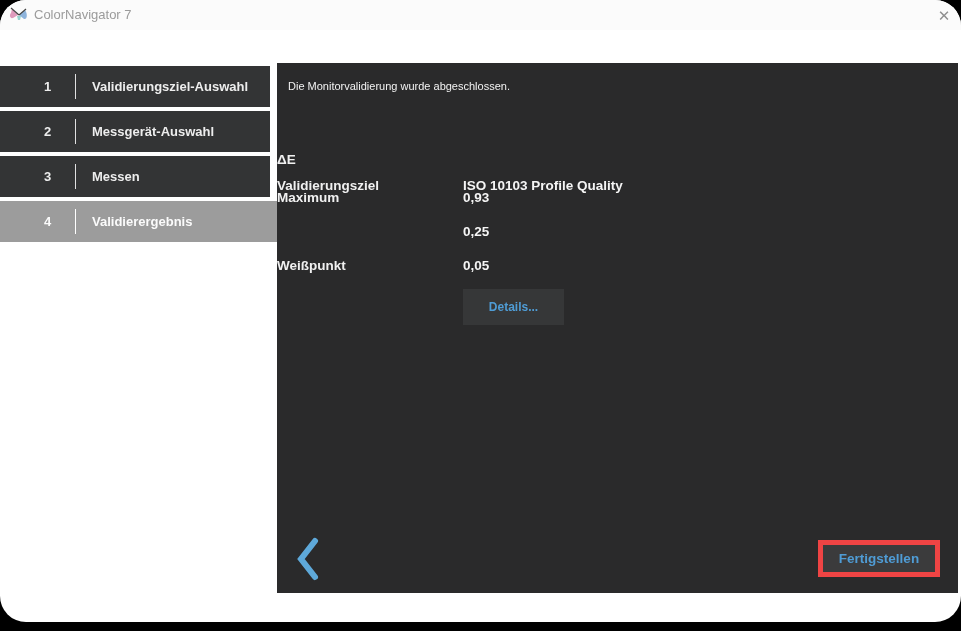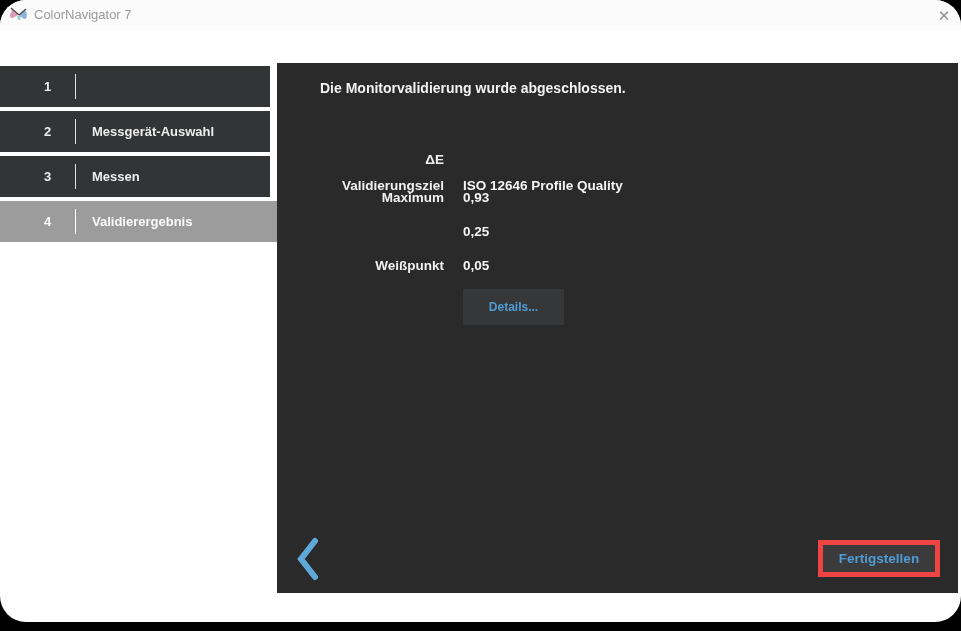--- a/index.html
+++ b/index.html
@@ -22,22 +22,22 @@
   .step.active{width:277px;background:#9c9c9c;}
   .step-number{position:absolute;left:20px;top:0;width:55px;height:41px;line-height:41px;
     text-align:center;font-size:13px;font-weight:600;color:#ededed;}
   .step-divider{position:absolute;left:75px;top:8px;width:1px;height:25px;background:rgba(255,255,255,0.85);}
   .step-label{position:absolute;left:92px;top:0;height:41px;line-height:41px;
     font-size:13px;font-weight:600;color:#ededed;white-space:nowrap;}
   .step.active .step-number,.step.active .step-label{color:#fbfbfb;}
   .step.active .step-divider{background:#ffffff;}
   
   .panel{position:absolute;left:277px;top:63px;width:681px;height:530px;background:#2a2a2b;}
-  .message{position:absolute;left:11px;top:17px;font-size:14px;font-weight:700;color:#f2f2f2;margin-left:32px;}
-  .flabel{position:absolute;left:0;width:167px;text-align:right;font-size:13.5px;
+  .message{position:absolute;left:11px;top:17px;font-size:11px;font-weight:400;color:#f2f2f2;}
+  .flabel{position:absolute;left:0;width:167px;text-align:left;font-size:13.5px;
     font-weight:600;color:#f0f0f0;white-space:nowrap;}
   .fvalue{position:absolute;left:186px;font-size:13.5px;font-weight:600;color:#f5f5f5;white-space:nowrap;}
   .dropdown{position:absolute;left:186px;top:84px;width:202px;height:28px;
     background:#3e4245;border:1px solid #54585b;box-sizing:border-box;cursor:pointer;}
   .dropdown-text{position:absolute;left:12px;top:0;height:26px;line-height:26px;
     font-size:13.5px;font-weight:600;color:#f5f5f5;}
   .dropdown-arrow-zone{position:absolute;right:0;top:0;width:26px;height:26px;
     border-left:1px solid #54585b;display:flex;align-items:center;justify-content:center;}
   .details-btn{position:absolute;left:186px;top:226px;width:101px;height:36px;
     background:#363738;border:none;color:#4f9cd5;font-size:12px;font-weight:600;
@@ -71,20 +71,21 @@
     <span class="title-text">ColorNavigator 7</span>
     <div class="close-btn">
       <span class="close-glyph">✕</span>
     </div>
   </div>
 
   <div>
     <div class="step" style="top:66px">
       <span class="step-number">1</span>
       <span class="step-divider"></span>
+      <span class="step-label">Validierungsziel-Auswahl</span>
     </div>
     <div class="step" style="top:111px">
       <span class="step-number">2</span>
       <span class="step-divider"></span>
       <span class="step-label">Messgerät-Auswahl</span>
     </div>
     <div class="step" style="top:156px">
       <span class="step-number">3</span>
       <span class="step-divider"></span>
       <span class="step-label">Messen</span>
@@ -94,21 +95,21 @@
       <span class="step-divider"></span>
       <span class="step-label">Validierergebnis</span>
     </div>
   </div>
 
   <div class="panel">
 
     <div class="message">Die Monitorvalidierung wurde abgeschlossen.</div>
 
     <span class="flabel" style="top:115px">Validierungsziel</span>
-    <span class="fvalue" style="top:115px">ISO 12646 Profile Quality</span>
+    <span class="fvalue" style="top:115px">ISO 10103 Profile Quality</span>
 
     <span class="flabel" style="top:90px;top:89px">ΔE</span>
 
     <span class="flabel" style="top:190px;top:127px">Maximum</span>
     <span class="fvalue" style="top:127px">0,93</span>
 
     <span class="fvalue" style="top:161px">0,25</span>
 
     <span class="flabel" style="top:195px">Weißpunkt</span>
     <span class="fvalue" style="top:195px">0,05</span>

